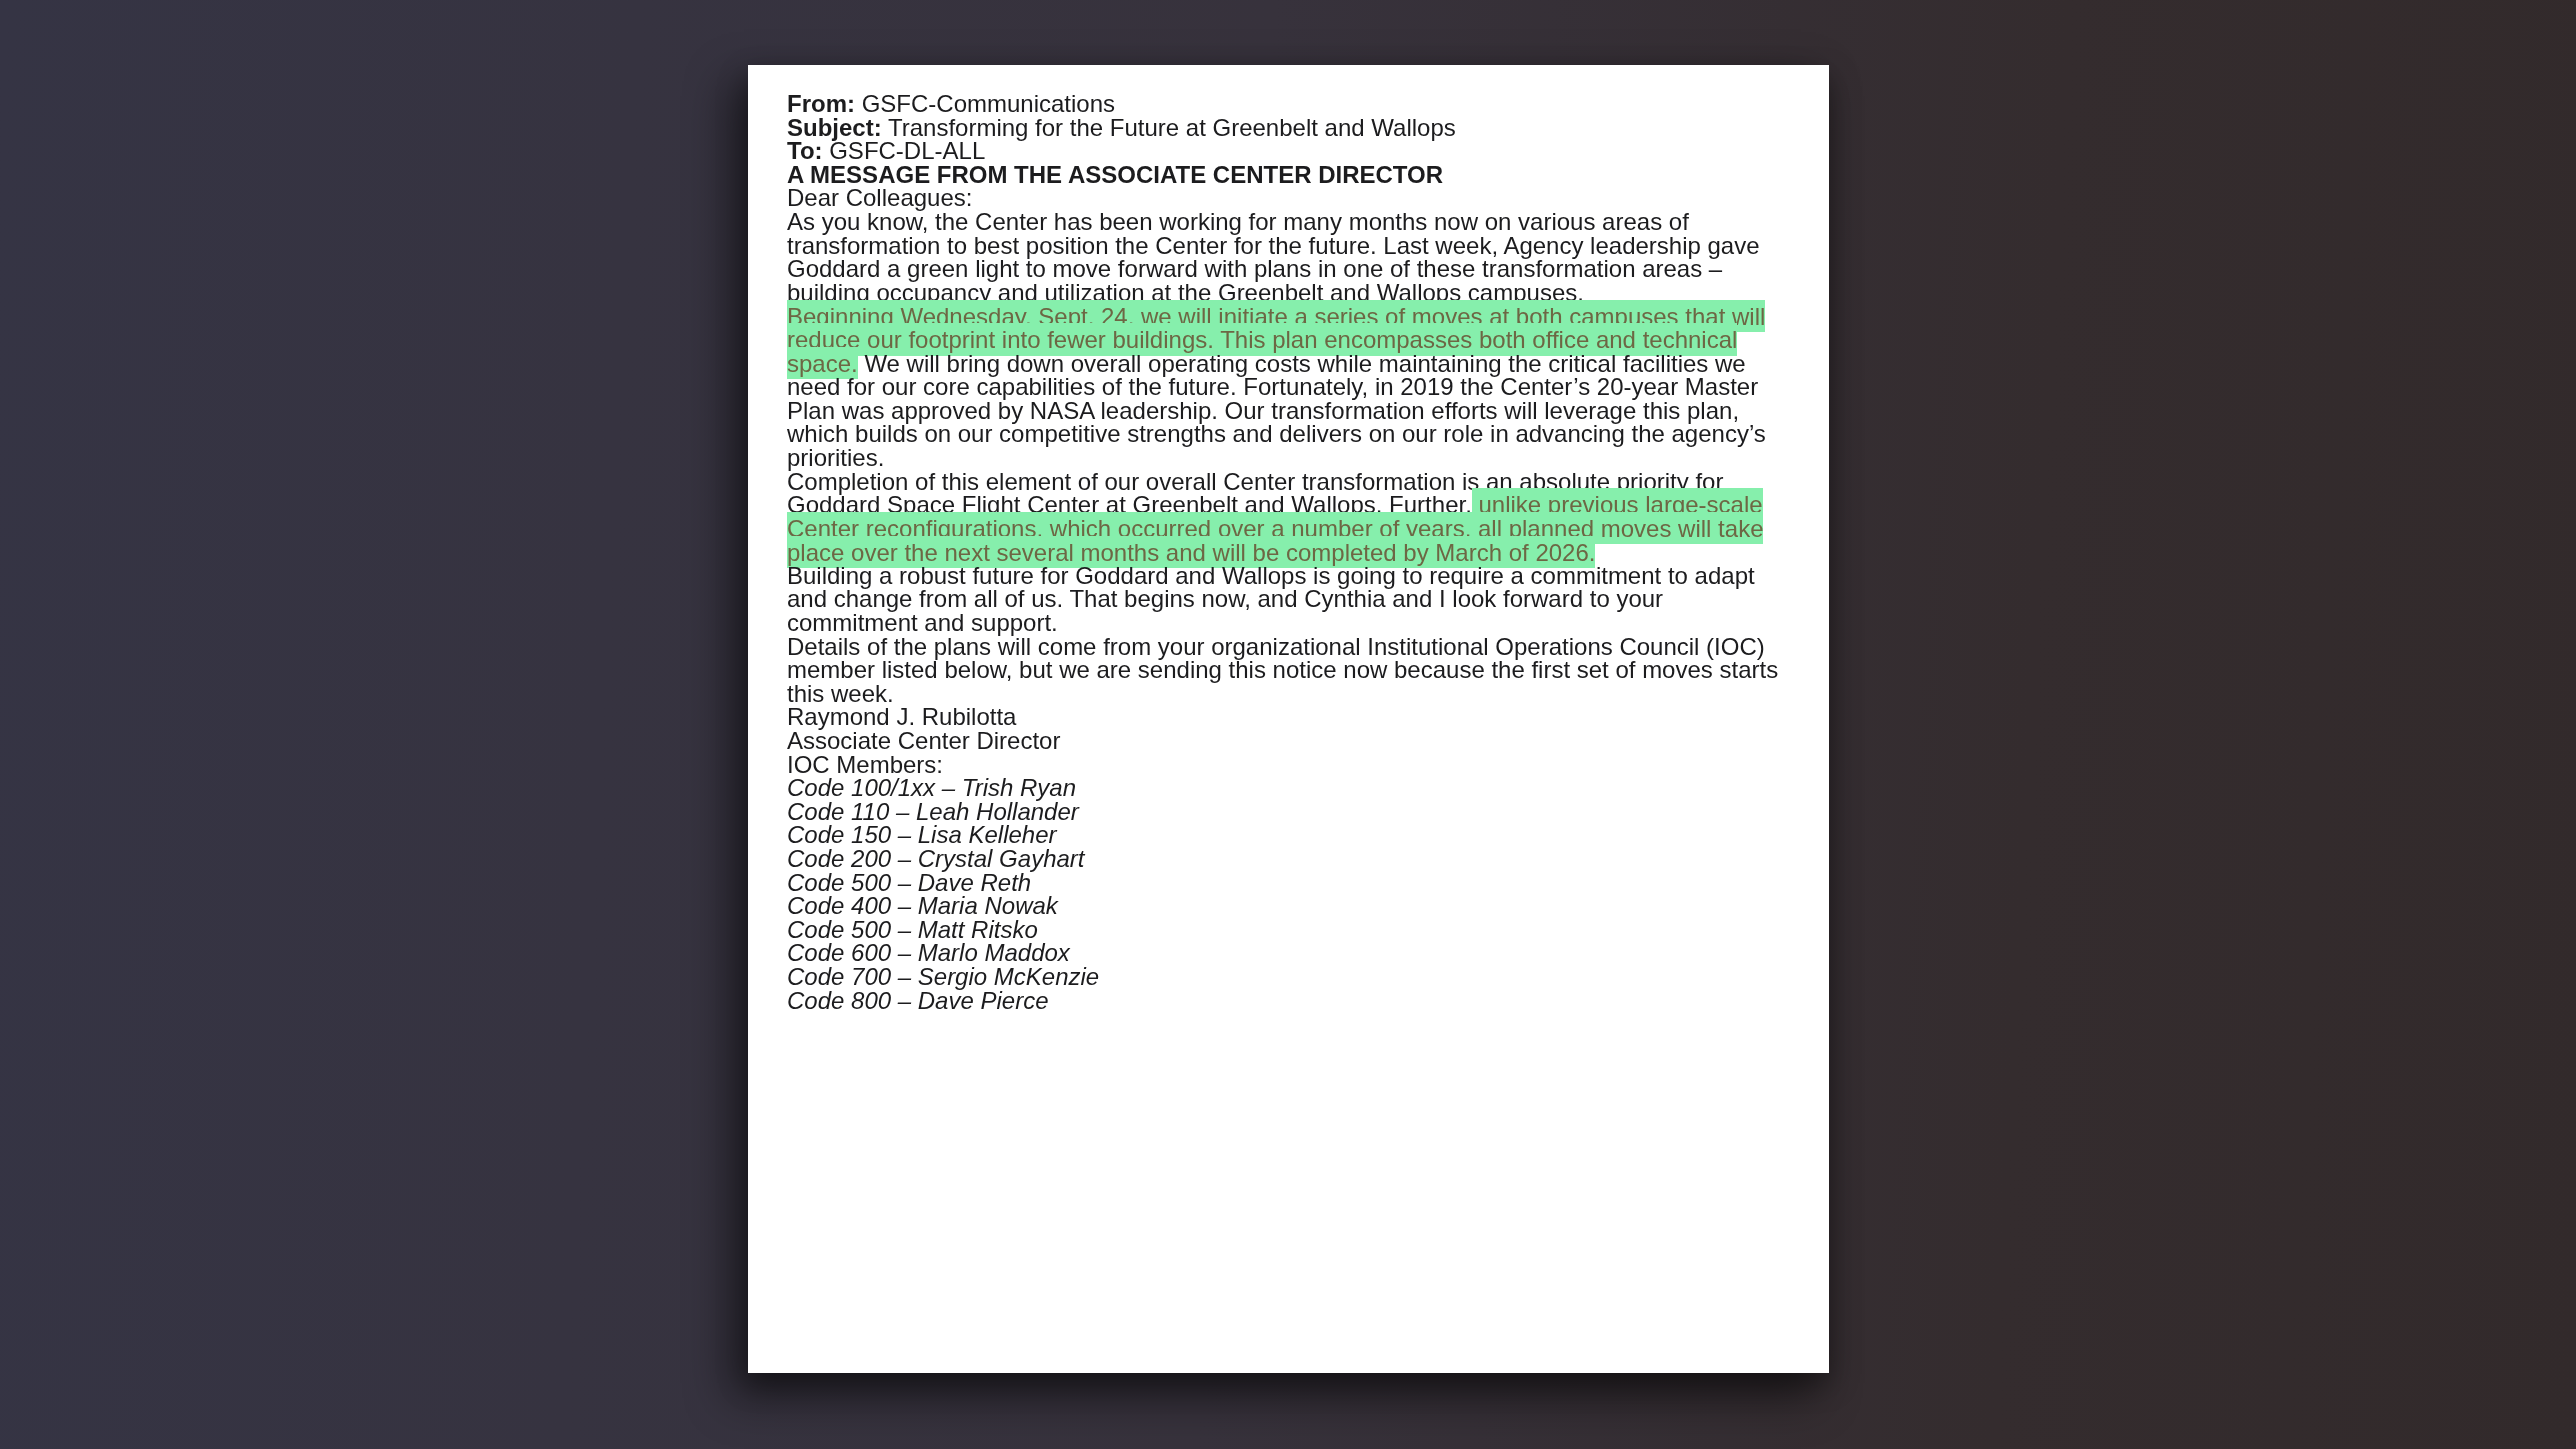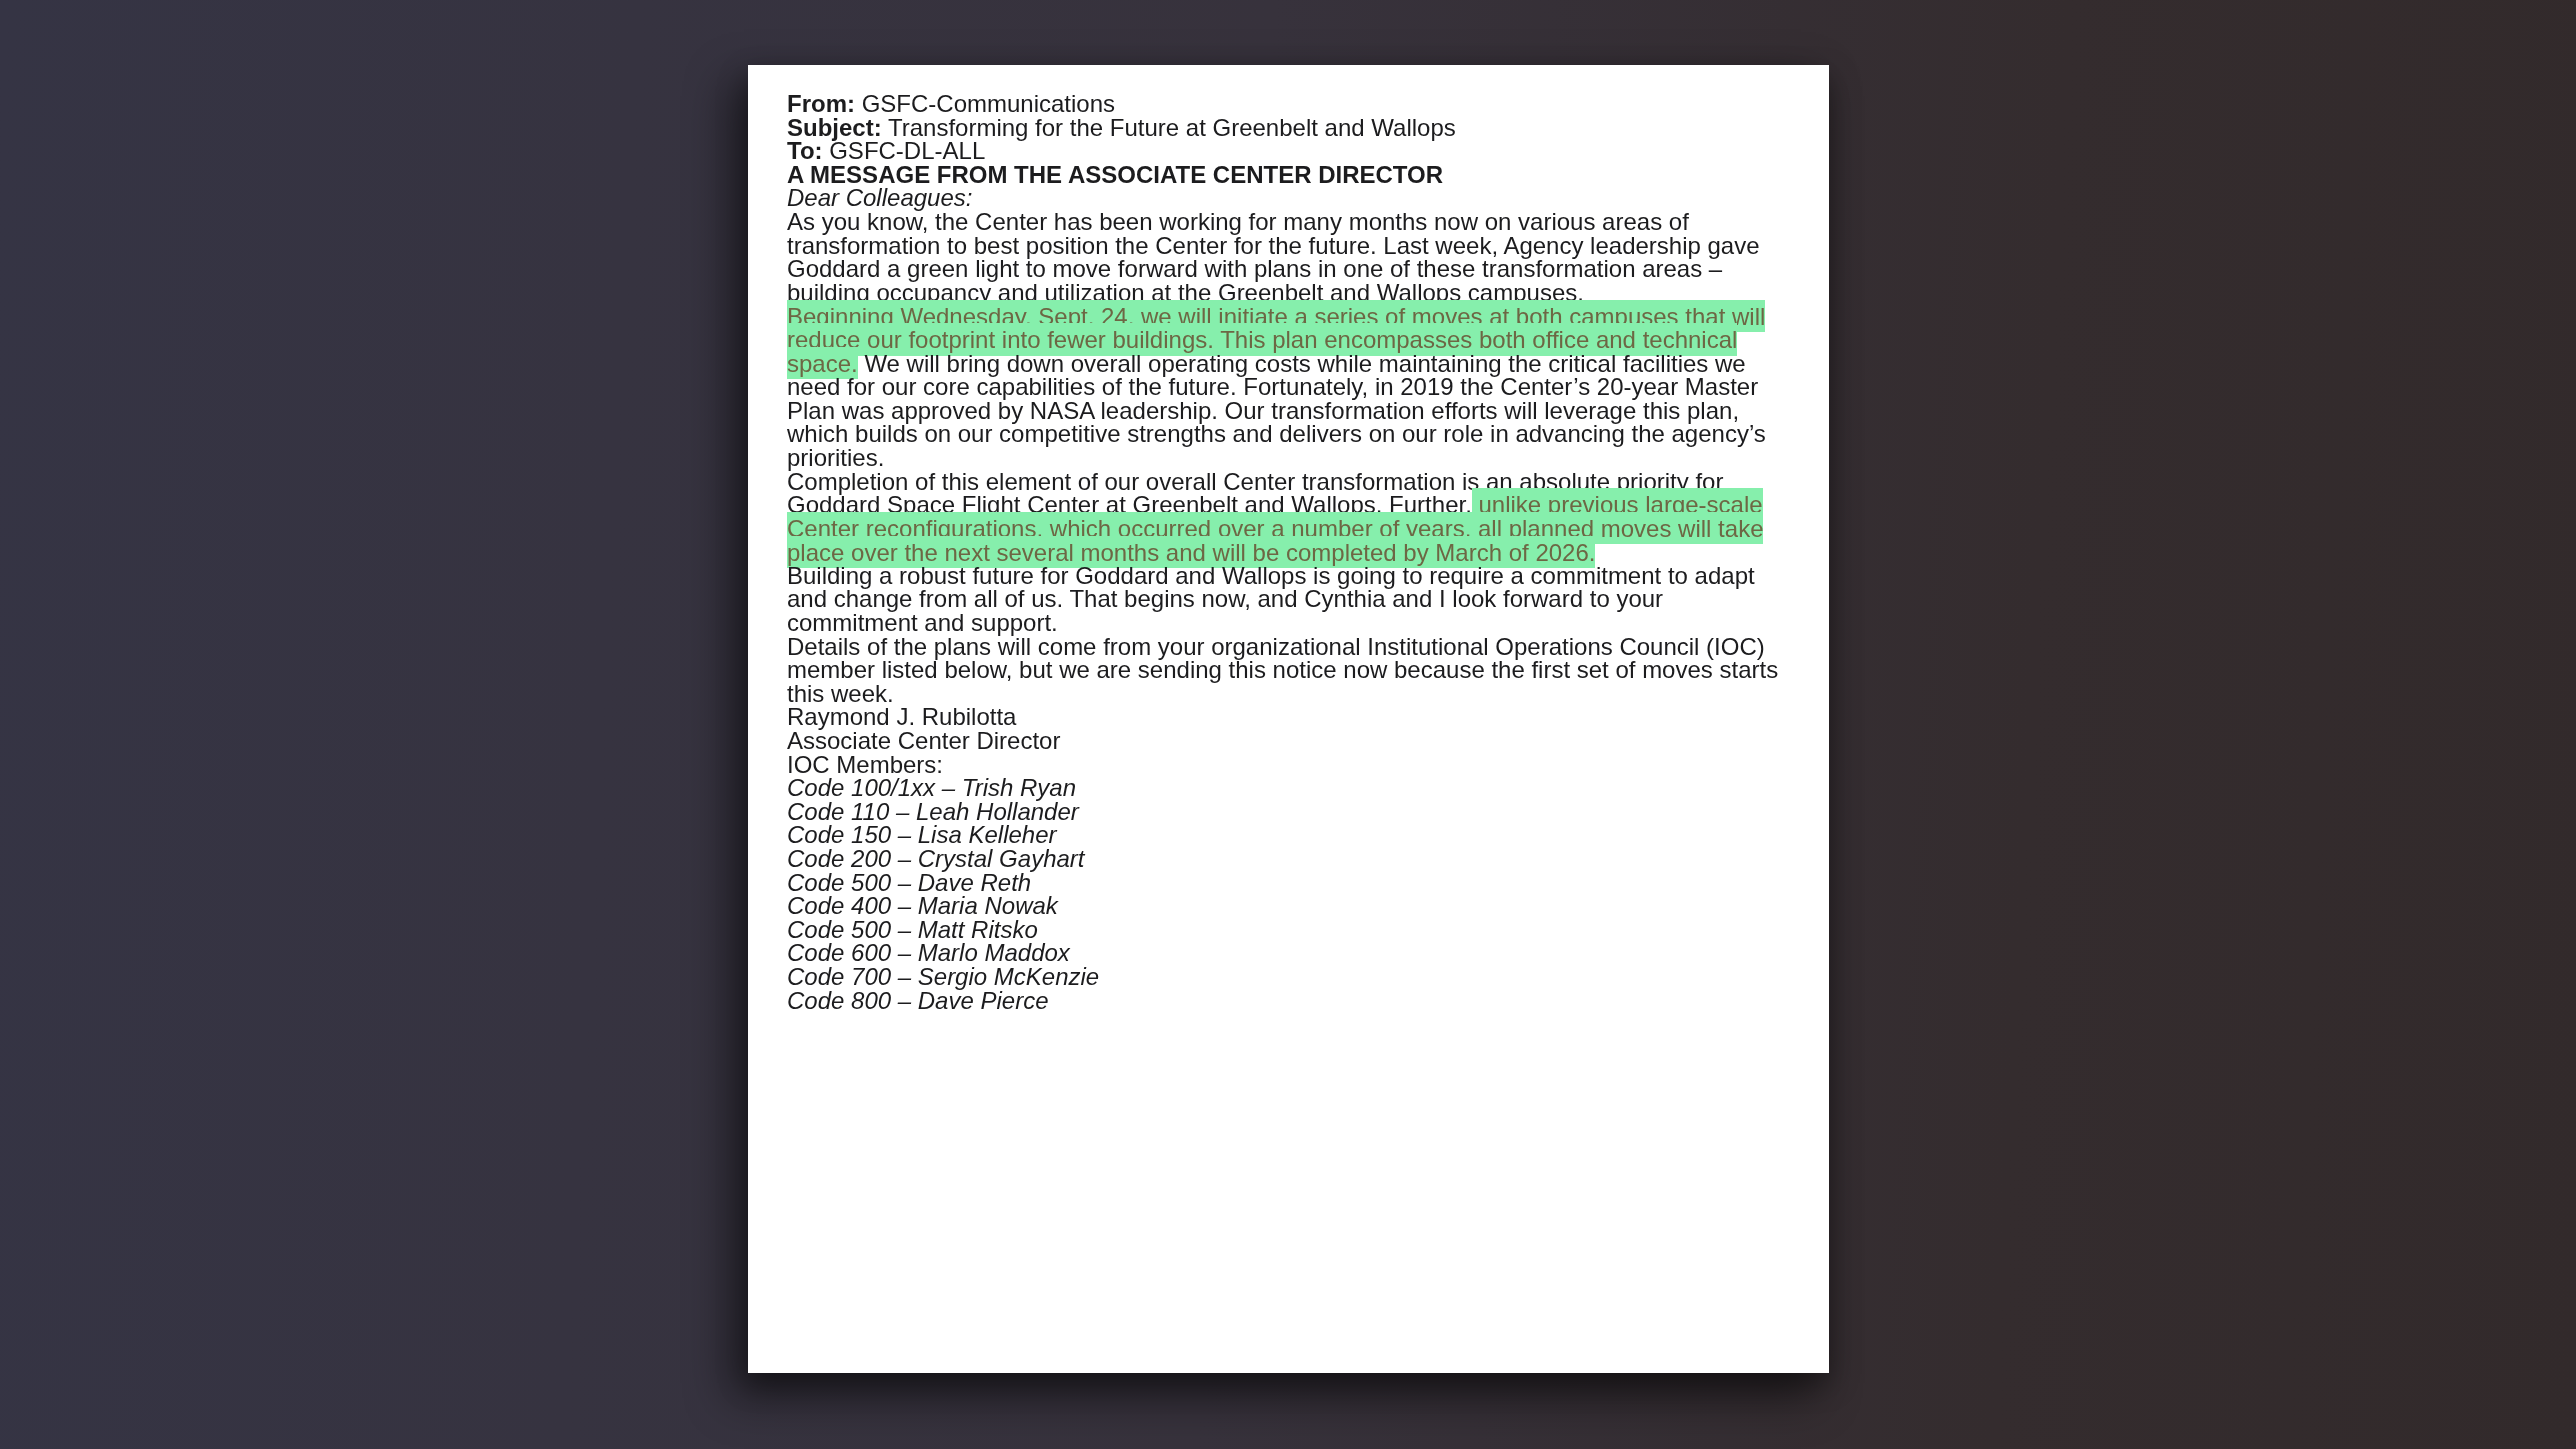--- a/index.html
+++ b/index.html
@@ -29,21 +29,21 @@
     color: #1c1c1e;
   }
   .page p {
     margin: 0;
     font-size: 24px;
     line-height: 23.6px;
   }
   .b { font-weight: bold; }
   .hdr { margin-bottom: 5.9px; }
   .banner { font-weight: bold; margin-top: 21px; }
-  .salutation { margin-top: 50px; font-style: italic; }
+  .salutation { margin-top: 50px; }
   .para { margin-bottom: 13px; }
   .para-first { margin-top: 49px; }
   .hl {
     background: #86efac;
     color: #6d6744;
     padding: 2.7px 0;
   }
   .sig-name { margin-top: 49px; }
   .sig-title { margin-top: 12.3px; }
   .ioc-heading { margin-top: 49px; }

